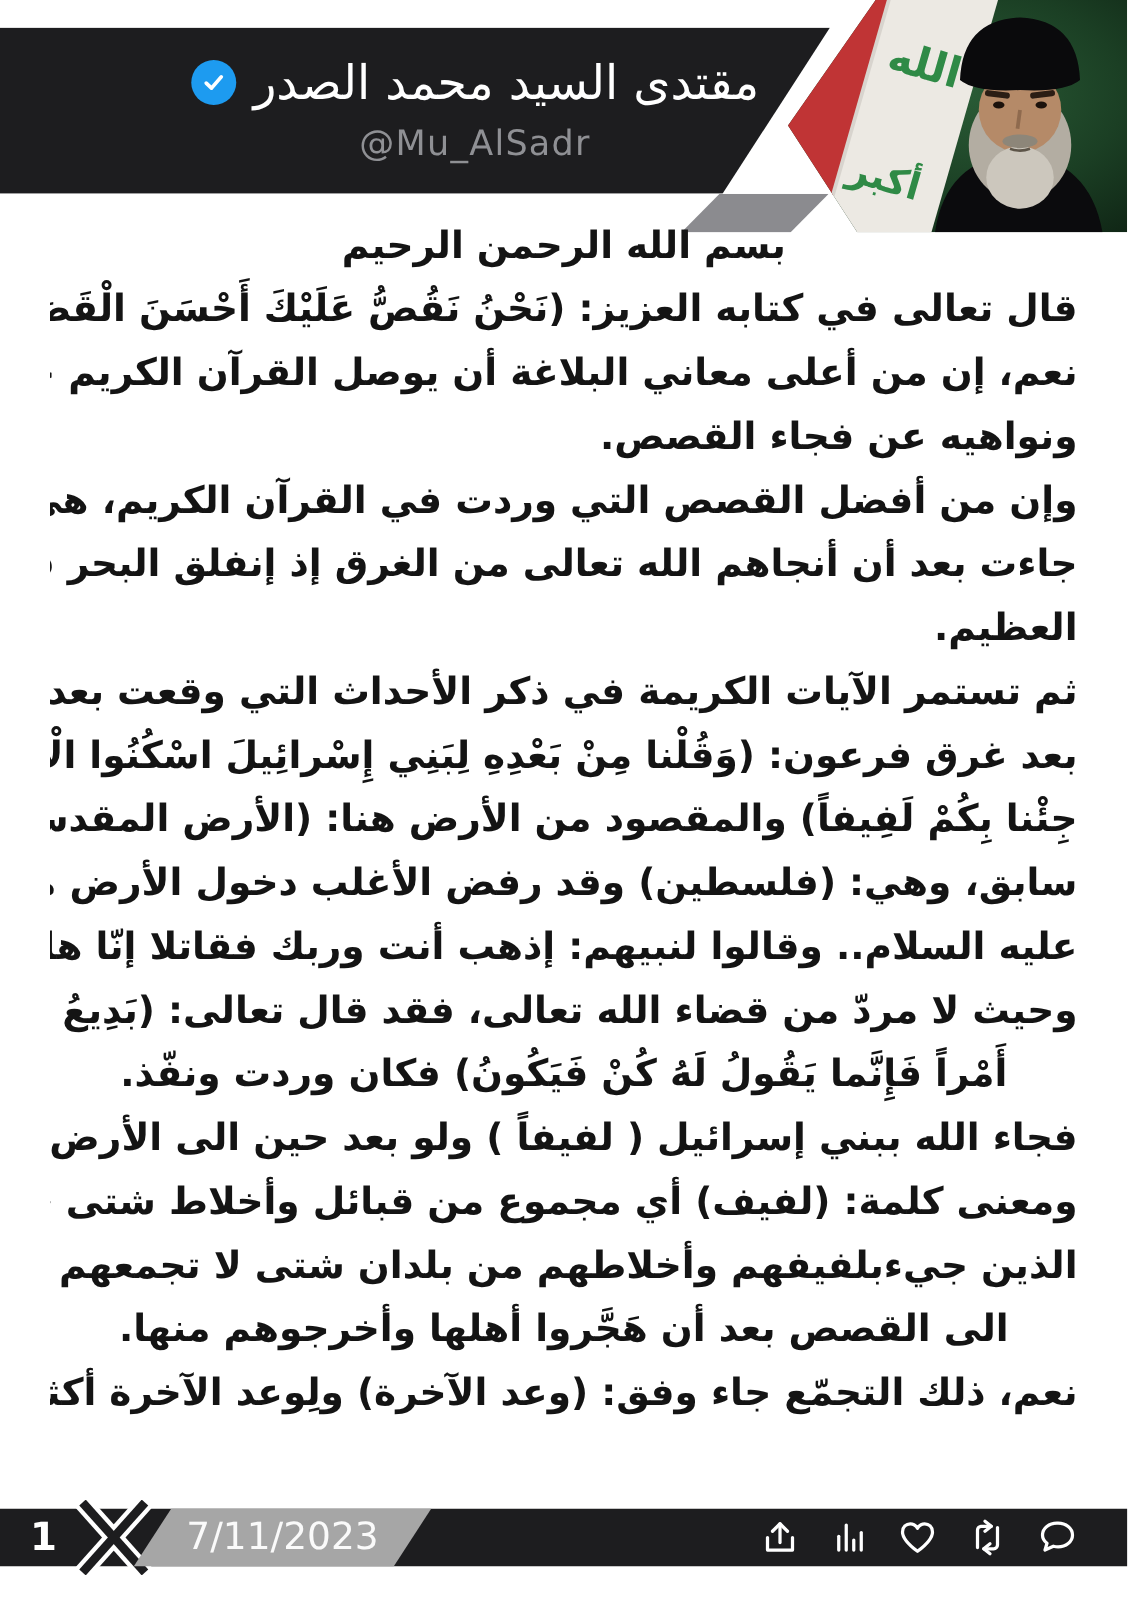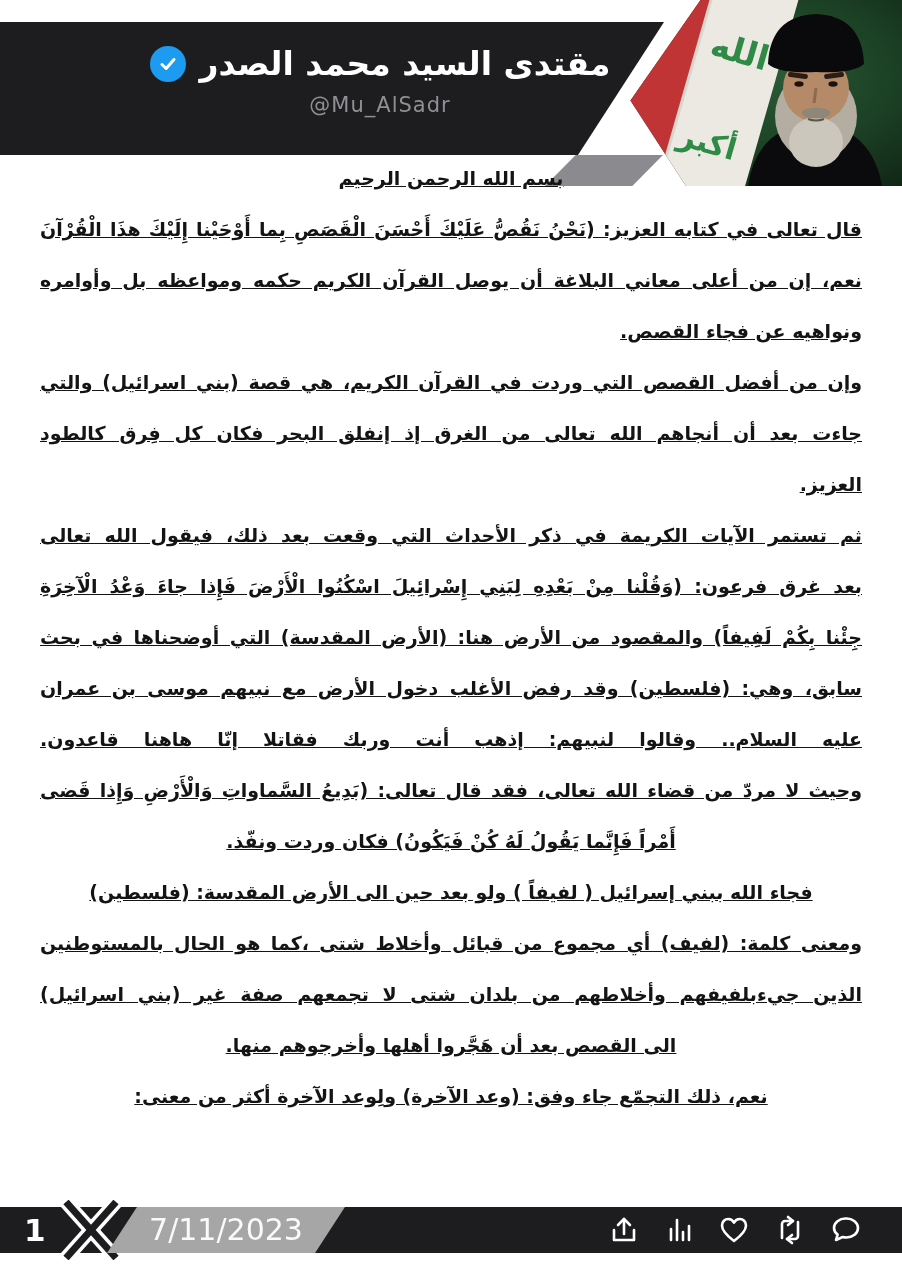--- a/index.html
+++ b/index.html
@@ -6,35 +6,35 @@
   .page{position:relative;width:902px;height:1280px;background:#fff;overflow:hidden;
         font-family:"DejaVu Sans",sans-serif;}
 
   
   .header-band{position:absolute;left:0;top:22px;width:664px;height:133px;
     background:var(--header_bg,#1d1d1f);
     clip-path:polygon(0 0,100% 0,calc(100% - 86px) 100%,0 100%);}
   .header-inner{position:absolute;left:110px;top:0;width:540px;text-align:center;}
   .name-row{display:flex;direction:rtl;justify-content:center;align-items:center;
     gap:14px;margin-top:22px;}
-  .display-name{color:#fff;font-weight:bold;font-size:33px;white-space:nowrap;}
+  .display-name{color:#fff;font-weight:normal;font-size:38px;white-space:nowrap;}
   .badge{width:36px;height:36px;border-radius:50%;background:var(--verified_blue,#1d9bf0);
     display:flex;align-items:center;justify-content:center;flex:0 0 auto;}
-  .handle{color:#8f9094;font-size:21px;margin-top:10px;letter-spacing:1px;}
+  .handle{color:#8f9094;font-size:28px;margin-top:10px;letter-spacing:1px;}
 
   
   .photo{position:absolute;left:610px;top:0;width:292px;height:186px;
     clip-path:polygon(31% 0,100% 0,100% 100%,26% 100%,7% 54%);}
   .wedge{position:absolute;left:545px;top:155px;width:118px;height:31px;
     background:var(--wedge_gray,#8b8b8f);
     clip-path:polygon(26% 0,100% 0,74% 100%,0 100%);}
 
   
-  .body-text{position:absolute;left:40px;top:153px;width:822px;height:1025px;
-    overflow:hidden;color:var(--text_color,#141414);font-weight:bold;font-size:19px;text-decoration:underline;}
+  .body-text{position:absolute;left:40px;top:171px;width:822px;height:1025px;
+    overflow:hidden;color:var(--text_color,#141414);font-weight:bold;font-size:30px;}
   .line{direction:rtl;height:51px;line-height:51px;white-space:nowrap;}
   .line.a-j{text-align:justify;text-align-last:justify;}
   .line.a-r{text-align:right;}
   .line.a-c{text-align:center;}
 
   
   .footer{position:absolute;left:0;top:1207px;width:902px;height:46px;
     background:var(--footer_bg,#1d1d1f);}
   .page-num{position:absolute;left:24px;top:0;height:46px;line-height:46px;
     color:#fff;font-size:31px;font-weight:bold;}
@@ -103,21 +103,21 @@
   </div>
   <div class="wedge"></div>
 
   <div class="body-text">
       <div class="line a-c" dir="rtl">بسم الله الرحمن الرحيم</div>
       <div class="line a-j" dir="rtl">قال تعالى في كتابه العزيز: (نَحْنُ نَقُصُّ عَلَيْكَ أَحْسَنَ الْقَصَصِ بِما أَوْحَيْنا إِلَيْكَ هذَا الْقُرْآنَ</div>
       <div class="line a-j" dir="rtl">نعم، إن من أعلى معاني البلاغة أن يوصل القرآن الكريم حكمه ومواعظه بل وأوامره</div>
       <div class="line a-r" dir="rtl">ونواهيه عن فجاء القصص.</div>
       <div class="line a-j" dir="rtl">وإن من أفضل القصص التي وردت في القرآن الكريم، هي قصة (بني اسرائيل) والتي</div>
       <div class="line a-j" dir="rtl">جاءت بعد أن أنجاهم الله تعالى من الغرق إذ إنفلق البحر فكان كل فِرق كالطود</div>
-      <div class="line a-r" dir="rtl">العزيز.</div>
+      <div class="line a-r" dir="rtl">العظيم.</div>
       <div class="line a-j" dir="rtl">ثم تستمر الآيات الكريمة في ذكر الأحداث التي وقعت بعد ذلك، فيقول الله تعالى</div>
       <div class="line a-j" dir="rtl">بعد غرق فرعون: (وَقُلْنا مِنْ بَعْدِهِ لِبَنِي إِسْرائِيلَ اسْكُنُوا الْأَرْضَ فَإِذا جاءَ وَعْدُ الْآخِرَةِ</div>
       <div class="line a-j" dir="rtl">جِئْنا بِكُمْ لَفِيفاً) والمقصود من الأرض هنا: (الأرض المقدسة) التي أوضحناها في بحث</div>
       <div class="line a-j" dir="rtl">سابق، وهي: (فلسطين) وقد رفض الأغلب دخول الأرض مع نبيهم موسى بن عمران</div>
       <div class="line a-j" dir="rtl">عليه السلام.. وقالوا لنبيهم: إذهب أنت وربك فقاتلا إنّا هاهنا قاعدون.</div>
       <div class="line a-j" dir="rtl">وحيث لا مردّ من قضاء الله تعالى، فقد قال تعالى: (بَدِيعُ السَّماواتِ وَالْأَرْضِ وَإِذا قَضى</div>
       <div class="line a-c" dir="rtl">أَمْراً فَإِنَّما يَقُولُ لَهُ كُنْ فَيَكُونُ) فكان وردت ونفّذ.</div>
       <div class="line a-c" dir="rtl">فجاء الله ببني إسرائيل ( لفيفاً ) ولو بعد حين الى الأرض المقدسة: (فلسطين)</div>
       <div class="line a-j" dir="rtl">ومعنى كلمة: (لفيف) أي مجموع من قبائل وأخلاط شتى ،كما هو الحال بالمستوطنين</div>
       <div class="line a-j" dir="rtl">الذين جيءبلفيفهم وأخلاطهم من بلدان شتى لا تجمعهم صفة غير (بني اسرائيل)</div>

